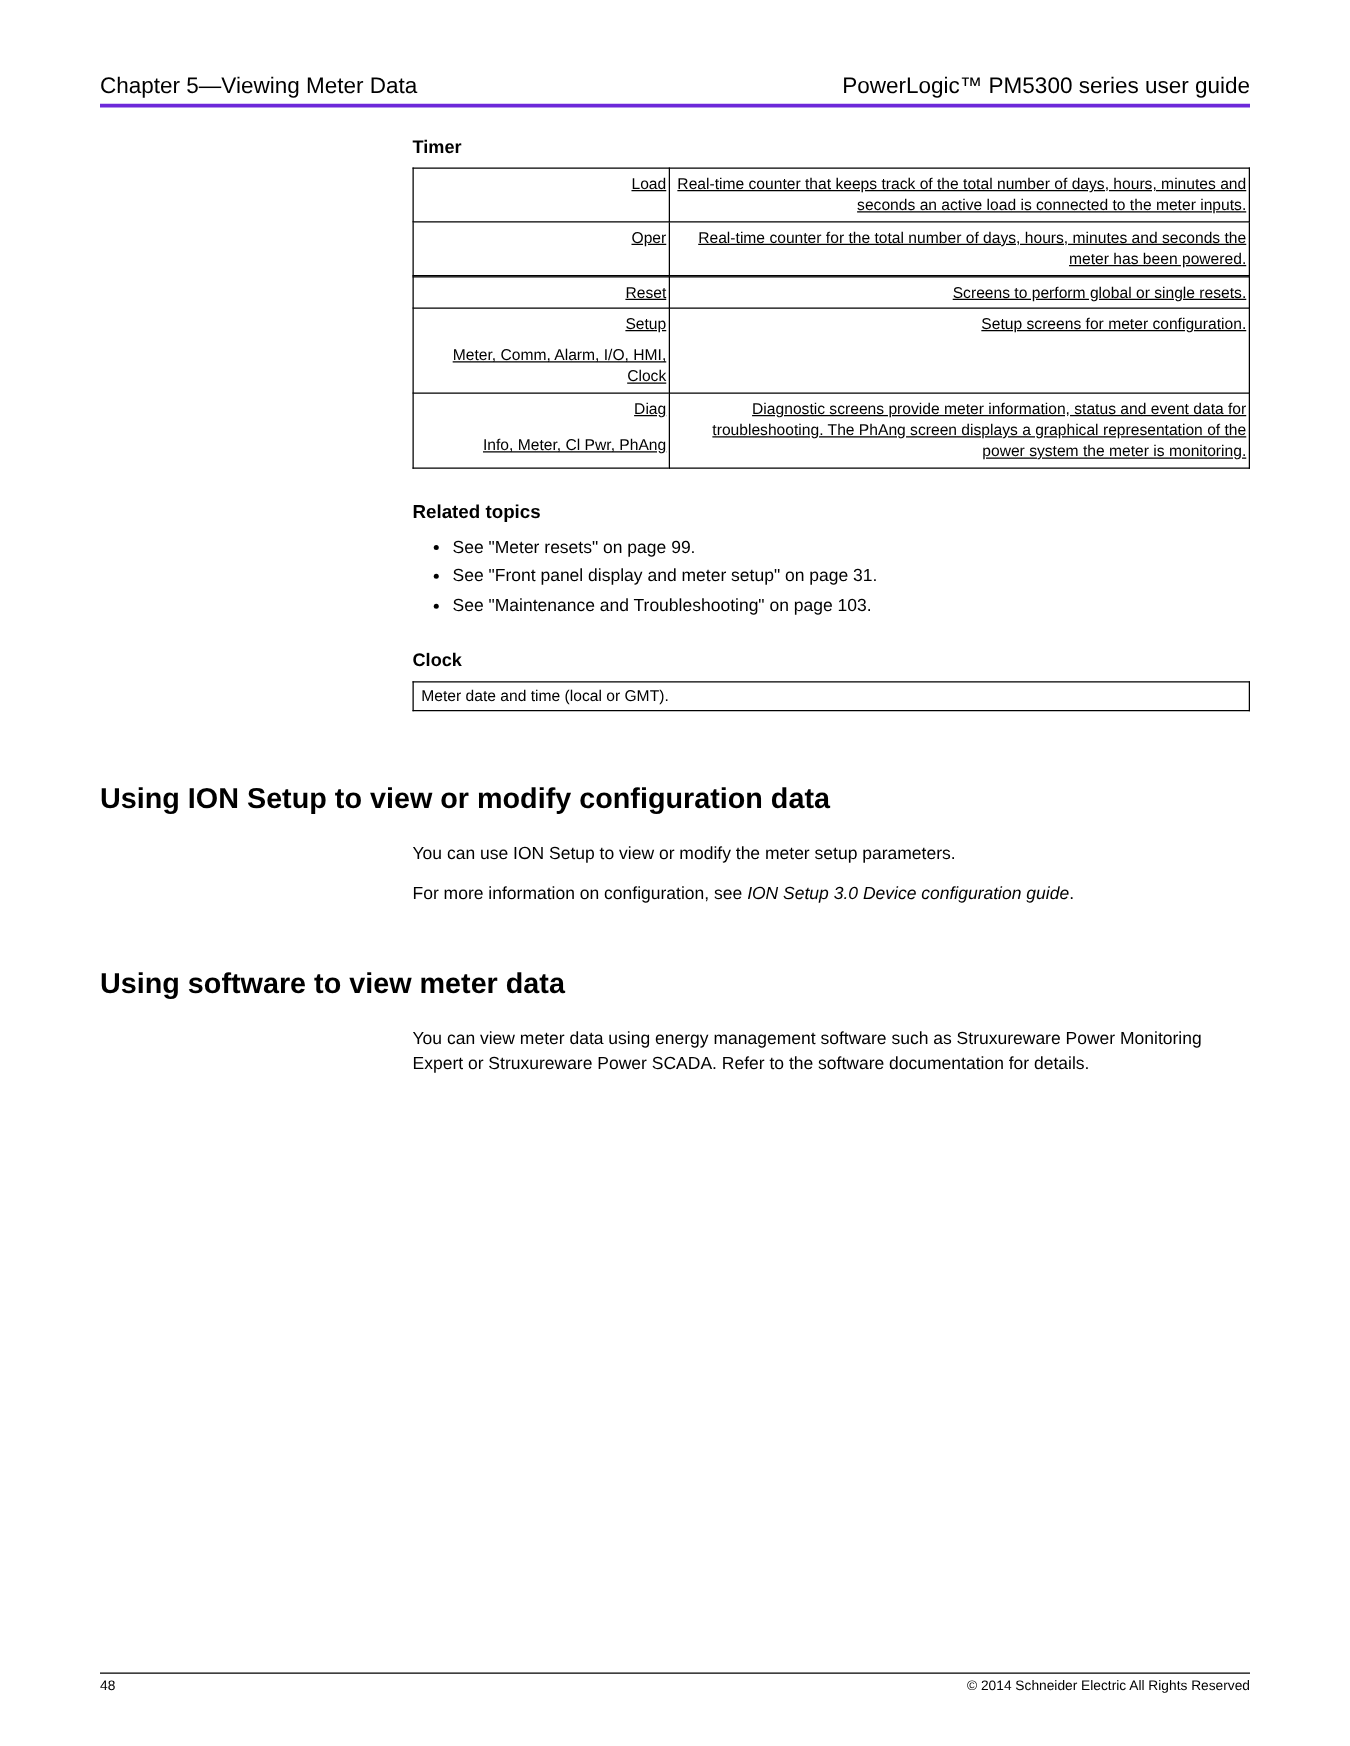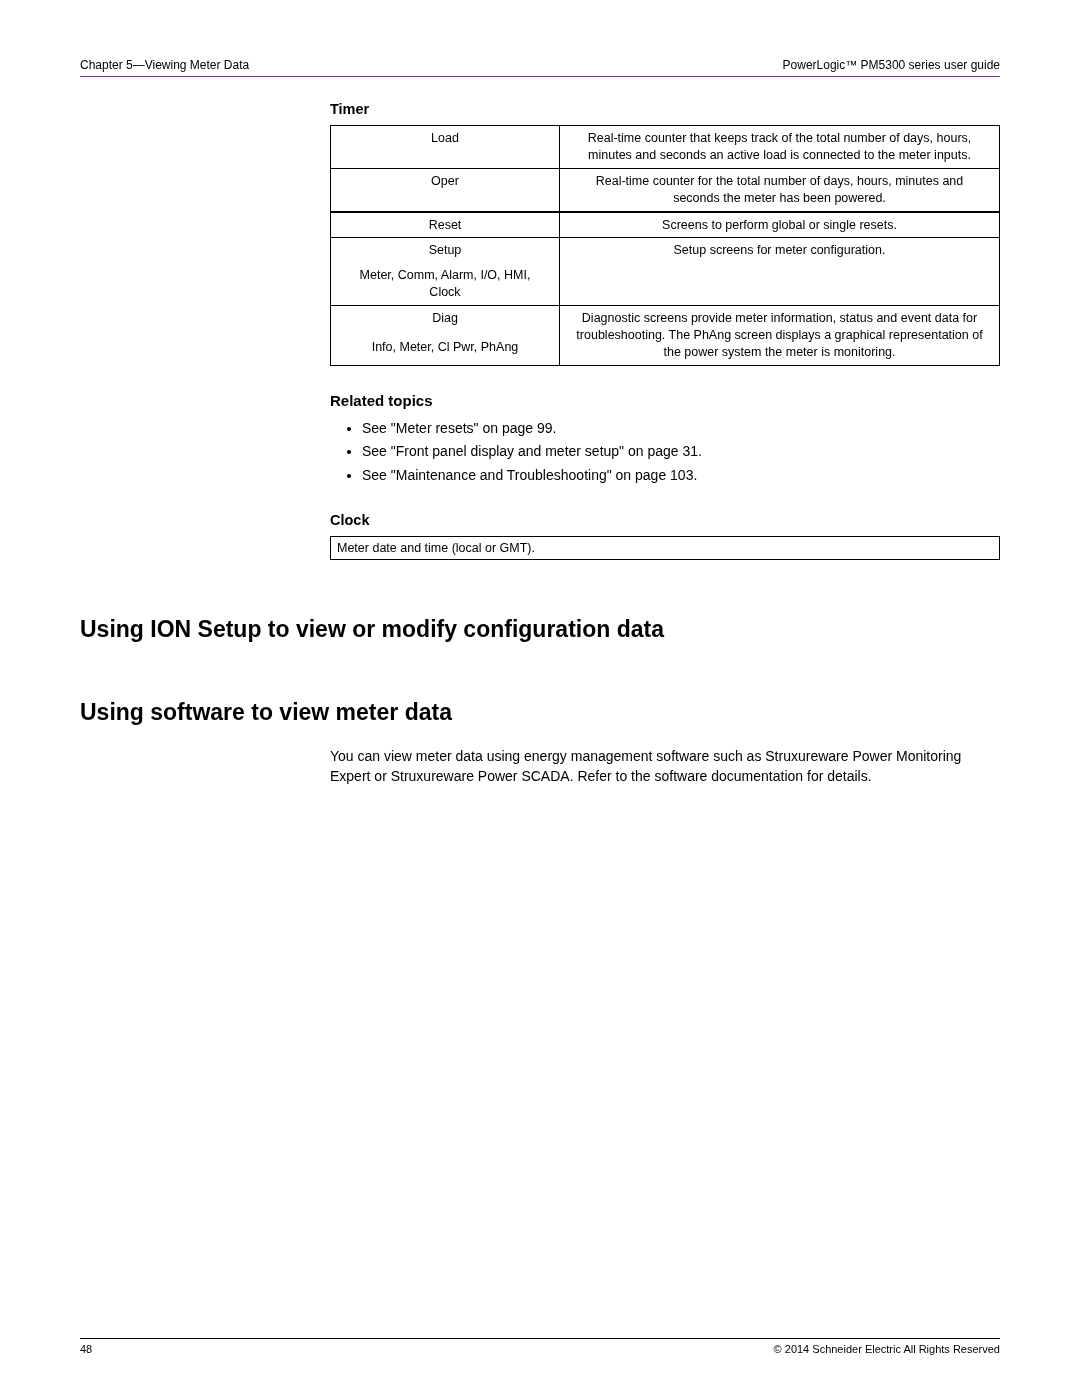--- a/index.html
+++ b/index.html
@@ -12,44 +12,45 @@
   .page {
     width: 1080px;
     height: 1397px;
     box-sizing: border-box;
     padding: 58px 80px 40px 80px;
     position: relative;
   }
   .header-row {
     display: flex;
     justify-content: space-between;
-    font-size: 12px;
+    font-size: 18px;
     padding-bottom: 4px;
-    border-bottom: 1px solid #6d28d9;
+    border-bottom: 3px solid #6d28d9;
   }
   .content-indent {
     margin-left: 250px;
   }
   .section-title {
     font-size: 14.5px;
     font-weight: bold;
     margin-top: 24px;
     margin-bottom: 8px;
   }
   table.boxed {
     border-collapse: collapse;
     width: 100%;
     font-size: 12.5px;
   }
   table.boxed td {
     border: 1px solid #000;
-    padding: 4px 14px;
+    padding: 4px 2px;
     vertical-align: top;
     line-height: 1.35;
-    text-align: center;
+    text-align: right;
+    text-decoration: underline;
   }
   td.label-col {
     width: 200px;
   }
   td.sub-pad {
     padding-left: 30px;
   }
   td.no-top  { border-top: none !important; margin-left: 15px; }
   td.no-bot  { border-bottom: none !important; }
   td.no-rt   { border-right: none !important; }
@@ -168,20 +169,26 @@
         <td>Meter date and time (local or GMT).</td>
       </tr>
     </tbody>
       </table>
 
   </div>
 
   <div style="height:56px;"></div>
 
   <h2 class="major">Using ION Setup to view or modify configuration data</h2>
+  <div class="content-indent">
+    <p class="body-para">You can use ION Setup to view or modify the meter setup parameters.</p>
+    <p class="body-para">
+      <span>For more information on configuration, see </span><em>ION Setup 3.0 Device configuration guide</em><span>.</span>
+    </p>
+  </div>
 
   <div style="height:36px;"></div>
 
   <h2 class="major">Using software to view meter data</h2>
   <div class="content-indent">
     <p class="body-para">You can view meter data using energy management software such as Struxureware Power Monitoring Expert or Struxureware Power SCADA. Refer to the software documentation for details.</p>
   </div>
 
   <div class="footer">
     <div class="footer-rule"></div>

